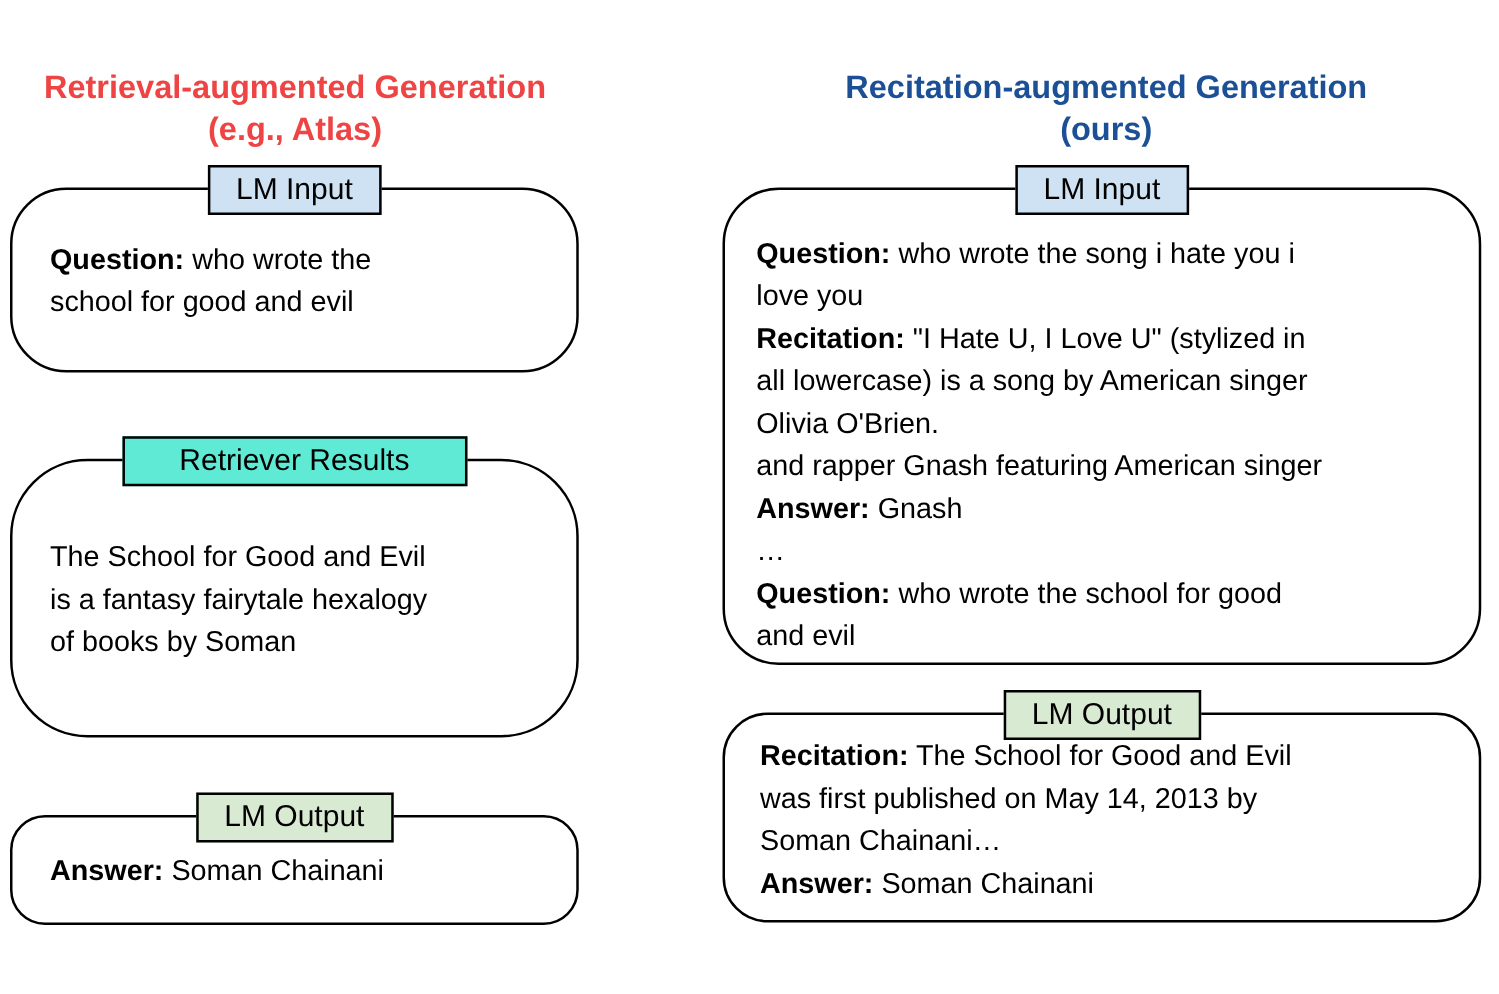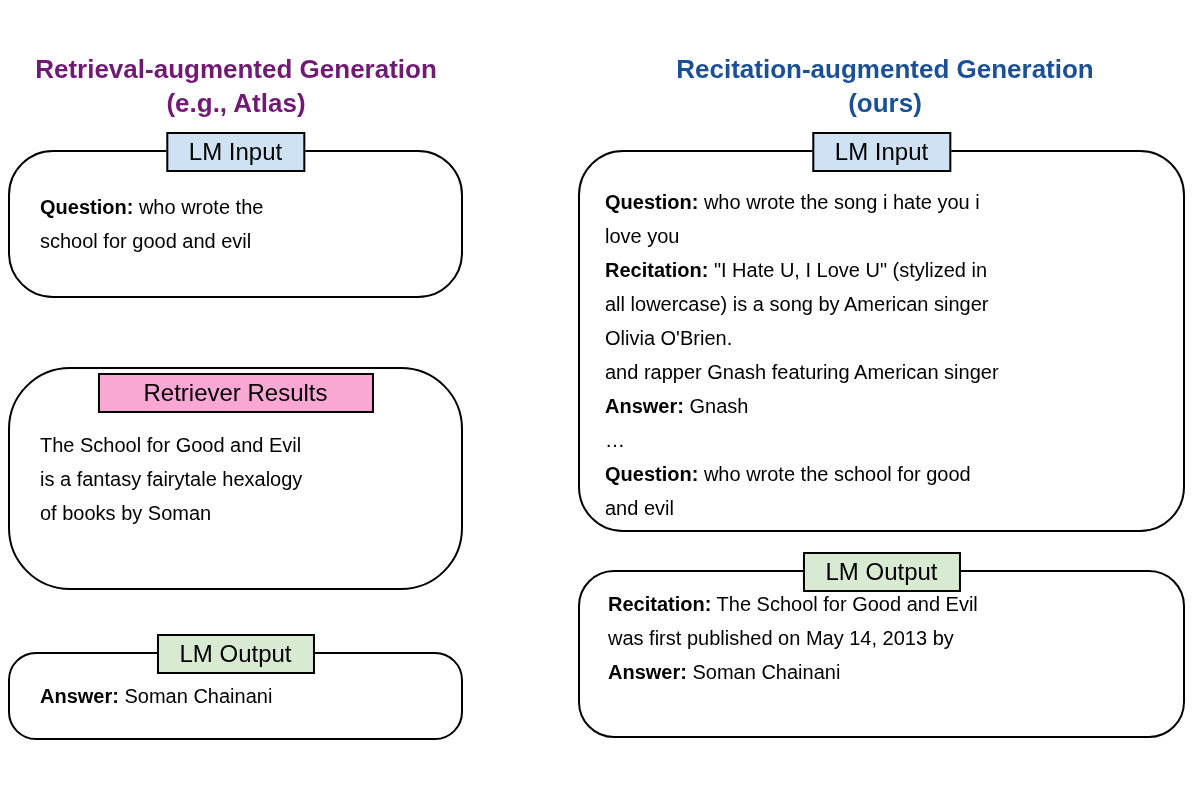--- a/index.html
+++ b/index.html
@@ -43,21 +43,21 @@
     font-size: 24px;
     line-height: 32px;
     padding: 2px 21px;
     white-space: nowrap;
     text-align: center;
     z-index: 2;
   }
   .tag-wide { padding: 2px 44px; }
 
   .body {
-    font-size: 20px;
+    font-size: 23px;
     line-height: 34px;
     box-sizing: border-box;
     width: 100%;
     height: 100%;
   }
   .body .b { font-weight: bold; }
   .body .line { min-height: 34px; }
   .v-center {
     display: flex;
     flex-direction: column;
@@ -66,40 +66,40 @@
     padding-right: 18px;
   }
   .pad-right-input  { padding: 33px 22px 14px 25px; }
   .pad-right-output { padding: 15px 22px 0 28px; }
 </style>
 </head>
 <body>
 
 <div class="canvas">
 
-  <div class="title left-title" style="color: #701a75;">
+  <div class="title left-title" style="color: #ef4444;">
     <div>Retrieval-augmented Generation</div>
     <div>(e.g., Atlas)</div>
   </div>
 
   <div class="title right-title" style="color: rgb(27, 80, 150);">
     <div>Recitation-augmented Generation</div>
     <div>(ours)</div>
   </div>
 
   <div class="bubble left-input">
     <div class="tag" style="background-color: rgb(207, 226, 243);">LM Input</div>
     <div class="body v-center">
         <div class="line"><span class="b">Question:</span><span> who wrote the</span></div>
         <div class="line"><span>school for good and evil</span></div>
       </div>
   </div>
 
   <div class="bubble left-retriever">
-    <div class="tag tag-wide" style="background-color: #f9a8d4; margin-top: 24px;">Retriever Results</div>
+    <div class="tag tag-wide" style="background-color: #5eead4;">Retriever Results</div>
     <div class="body v-center">
         <div class="line"><span>The School for Good and Evil</span></div>
         <div class="line"><span>is a fantasy fairytale hexalogy</span></div>
         <div class="line"><span>of books by Soman</span></div>
       </div>
   </div>
 
   <div class="bubble left-output">
     <div class="tag" style="background-color: rgb(217, 234, 211);">LM Output</div>
     <div class="body v-center">
@@ -121,17 +121,18 @@
         <div class="line"><span class="b">Question:</span><span> who wrote the school for good</span></div>
         <div class="line"><span>and evil</span></div>
       </div>
   </div>
 
   <div class="bubble right-output">
     <div class="tag" style="background-color: rgb(217, 234, 211);">LM Output</div>
     <div class="body pad-right-output">
         <div class="line"><span class="b">Recitation:</span><span> The School for Good and Evil</span></div>
         <div class="line"><span>was first published on May 14, 2013 by</span></div>
+        <div class="line"><span>Soman Chainani…</span></div>
         <div class="line"><span class="b">Answer:</span><span> Soman Chainani</span></div>
       </div>
   </div>
 
 </div>
 
 </body></html>

